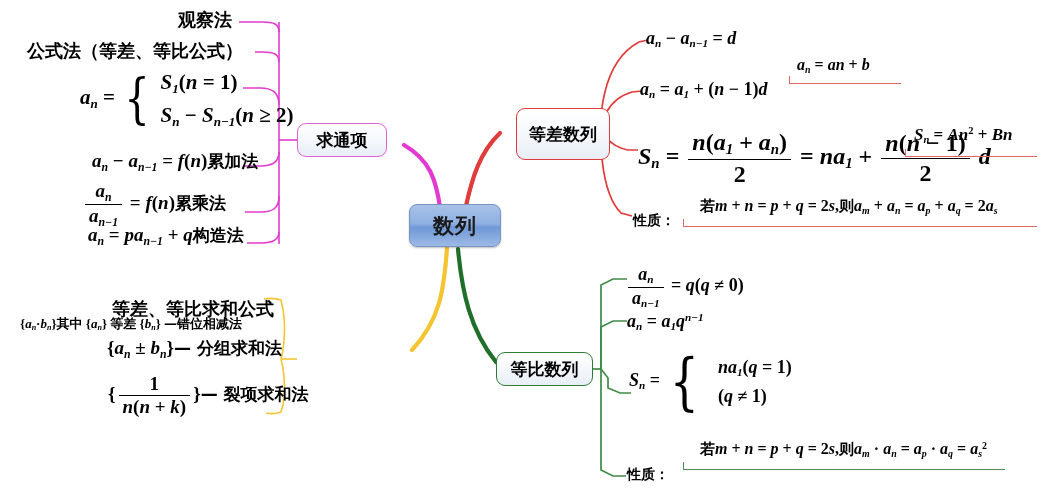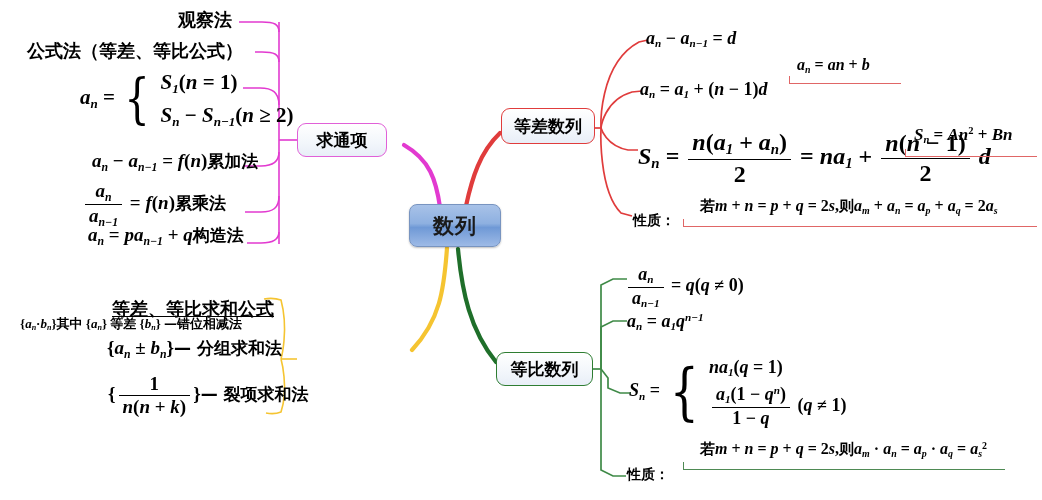--- a/index.html
+++ b/index.html
@@ -14,21 +14,21 @@
 
   .central{left:409px;top:204px;width:92px;height:43px;border-radius:8px;
      background:linear-gradient(180deg,#a8c2e8 0%,#8eb0e0 45%,#6f99d6 55%,#9dbae6 100%);
      border:1px solid #7894c0;font-size:21px;font-weight:700;color:#1a1a1a;
      box-shadow:0 1px 2px rgba(0,0,0,.25);letter-spacing:1px;}
 
   .topic{background:linear-gradient(180deg,#ffffff 0%,#f2f6fb 60%,#e8eef7 100%);
          font-size:17px;font-weight:600;}
   .t-magenta{left:297px;top:123px;width:90px;height:34px;border:1.6px solid #e060d8;}
   .t-yellow{left:297px;top:342px;width:112px;height:34px;border:1.6px solid #e8c24a;font-size:15px;}
-  .t-red{left:501px;top:108px;width:94px;height:36px;border:1.6px solid #e03c3c;text-align:center;}
+  .t-red{left:516px;top:108px;width:94px;height:52px;border:1.6px solid #e03c3c;text-align:center;}
   .t-green{left:496px;top:352px;width:97px;height:34px;border:1.6px solid #2e7d32;}
 
   .leaf{position:absolute;white-space:nowrap;font-size:17px;color:#000;
         font-family:"Liberation Serif","DejaVu Serif",serif;}
   .cjk{font-family:"DejaVu Sans","Liberation Sans",sans-serif;font-weight:700;}
 
   
   .m{font-style:italic;font-weight:700;font-family:"Liberation Serif","DejaVu Serif",serif;}
   .up{font-style:normal;font-weight:700;}
   sub{font-size:.62em;font-style:italic;font-weight:700;vertical-align:-0.3em;}
@@ -119,21 +119,21 @@
 
   <div class="leaf" style="left:82px;top:180px;font-size:19px;">
     <span class="frac"><span class="num"><span class="m">a</span><sub>n</sub></span><span class="den"><span class="m">a</span><sub>n−1</sub></span></span>
     <span class="up"> = </span><span class="m">f</span><span class="up">(</span><span class="m">n</span><span class="up">)</span><span class="cjk" style="font-size:17px;">累乘法</span>
   </div>
 
   <div class="leaf" style="left:88px;top:224px;font-size:19px;">
     <span class="m">a</span><sub>n</sub><span class="up"> = </span><span class="m">pa</span><sub>n−1</sub><span class="up"> + </span><span class="m">q</span><span class="cjk" style="font-size:17px;">构造法</span>
   </div>
 
-  <div class="leaf cjk" style="left:112px;top:297px;font-size:18px;text-decoration:underline;">等差、等比求和公式</div>
+  <div class="leaf cjk" style="left:112px;top:297px;font-size:18px;">等差、等比求和公式</div>
 
   <div class="leaf" style="left:20px;top:315px;font-size:13px;">
     <span class="up">{</span><span class="m">a</span><sub>n</sub><span class="up">·</span><span class="m">b</span><sub>n</sub><span class="up">}</span><span class="cjk" style="font-size:13px;">其中</span><span class="up"> {</span><span class="m">a</span><sub>n</sub><span class="up">} </span><span class="cjk" style="font-size:13px;">等差</span><span class="up"> {</span><span class="m">b</span><sub>n</sub><span class="up">} </span><span class="cjk" style="font-size:13px;">—错位相减法</span>
   </div>
 
   <div class="leaf" style="left:107px;top:337px;font-size:19px;">
     <span class="up">{</span><span class="m">a</span><sub>n</sub><span class="up"> ± </span><span class="m">b</span><sub>n</sub><span class="up">}</span><span class="cjk" style="font-size:17px;">— 分组求和法</span>
   </div>
 
   <div class="leaf" style="left:108px;top:373px;font-size:19px;">
@@ -181,24 +181,23 @@
     <span class="up"> = </span><span class="m">q</span><span class="up">(</span><span class="m">q</span><span class="up"> ≠ 0)</span>
   </div>
 
   <div class="leaf" style="left:627px;top:311px;font-size:18px;">
     <span class="m">a</span><sub>n</sub><span class="up"> = </span><span class="m">a</span><sub>1</sub><span class="m">q</span><sup><span style="font-style:italic;">n−1</span></sup>
   </div>
 
   <div class="leaf" style="left:629px;top:355px;font-size:18px;">
     <span class="m">S</span><sub>n</sub><span class="up"> = </span>
     <span class="brace" style="font-size:3.4em;">{</span>
-    <span class="cases" style="line-height:1.35;">
+    <span class="cases" style="line-height:1.35;margin-left:9px;">
       <span class="stackrow"><span class="m">na</span><sub>1</sub><span class="up">(</span><span class="m">q</span><span class="up"> = 1)</span></span>
       <span class="stackrow" style="margin-top:4px;">
-        <span class="frac"><span class="num"><span class="m">a</span><sub>1</sub><span class="up">(1 − </span><span class="m">q</span><sup style="font-style:italic;">n</sup><span class="up">)</span></span><span class="den"><span class="up">1 − </span><span class="m">q</span></span></span>
         <span class="up">(</span><span class="m">q</span><span class="up"> ≠ 1)</span>
       </span>
     </span>
   </div>
 
   <div class="leaf cjk" style="left:627px;top:466px;font-size:14px;">性质：</div>
 
   <div class="leaf" style="left:700px;top:440px;font-size:16px;">
     <span class="cjk" style="font-size:15px;">若</span><span class="m">m</span><span class="up"> + </span><span class="m">n</span><span class="up"> = </span><span class="m">p</span><span class="up"> + </span><span class="m">q</span><span class="up"> = 2</span><span class="m">s</span><span class="up">,</span><span class="cjk" style="font-size:15px;">则</span><span class="m">a</span><sub>m</sub><span class="up"> · </span><span class="m">a</span><sub>n</sub><span class="up"> = </span><span class="m">a</span><sub>p</sub><span class="up"> · </span><span class="m">a</span><sub>q</sub><span class="up"> = </span><span class="m">a</span><sub>s</sub><sup>2</sup>
   </div>

